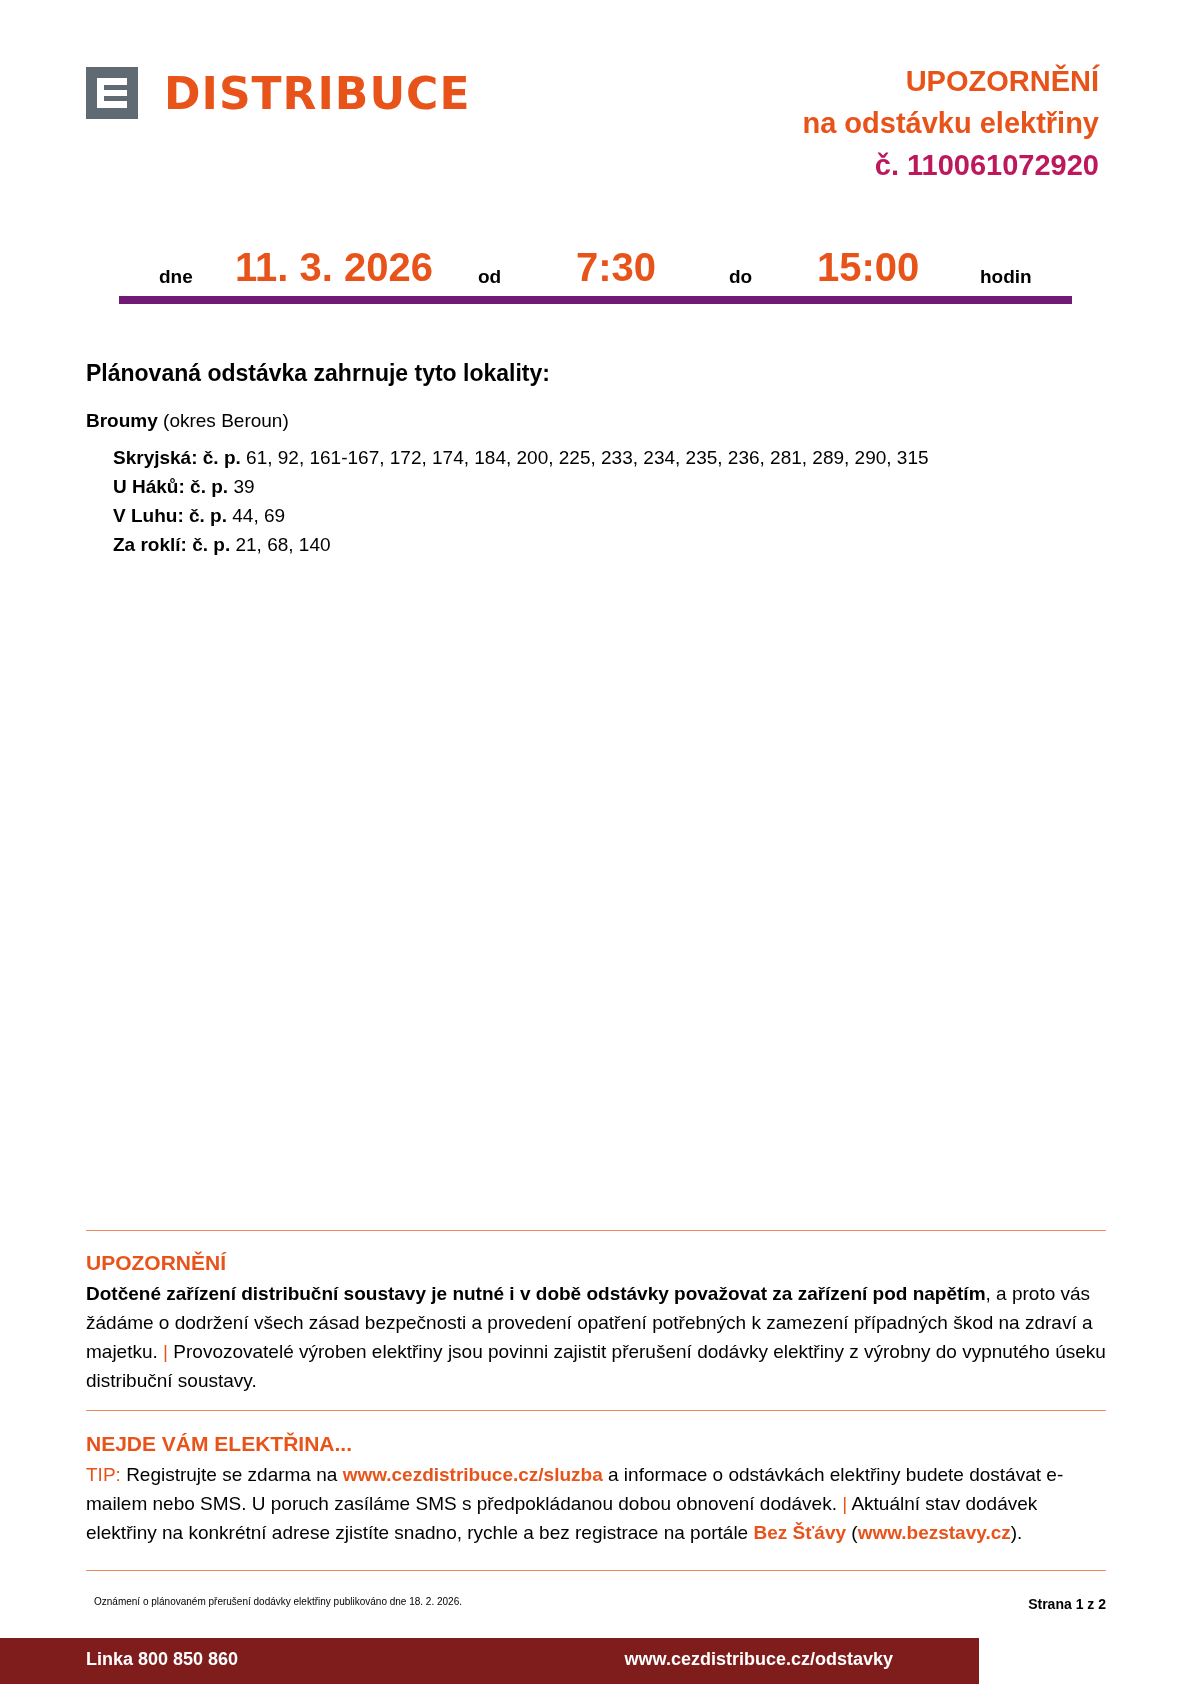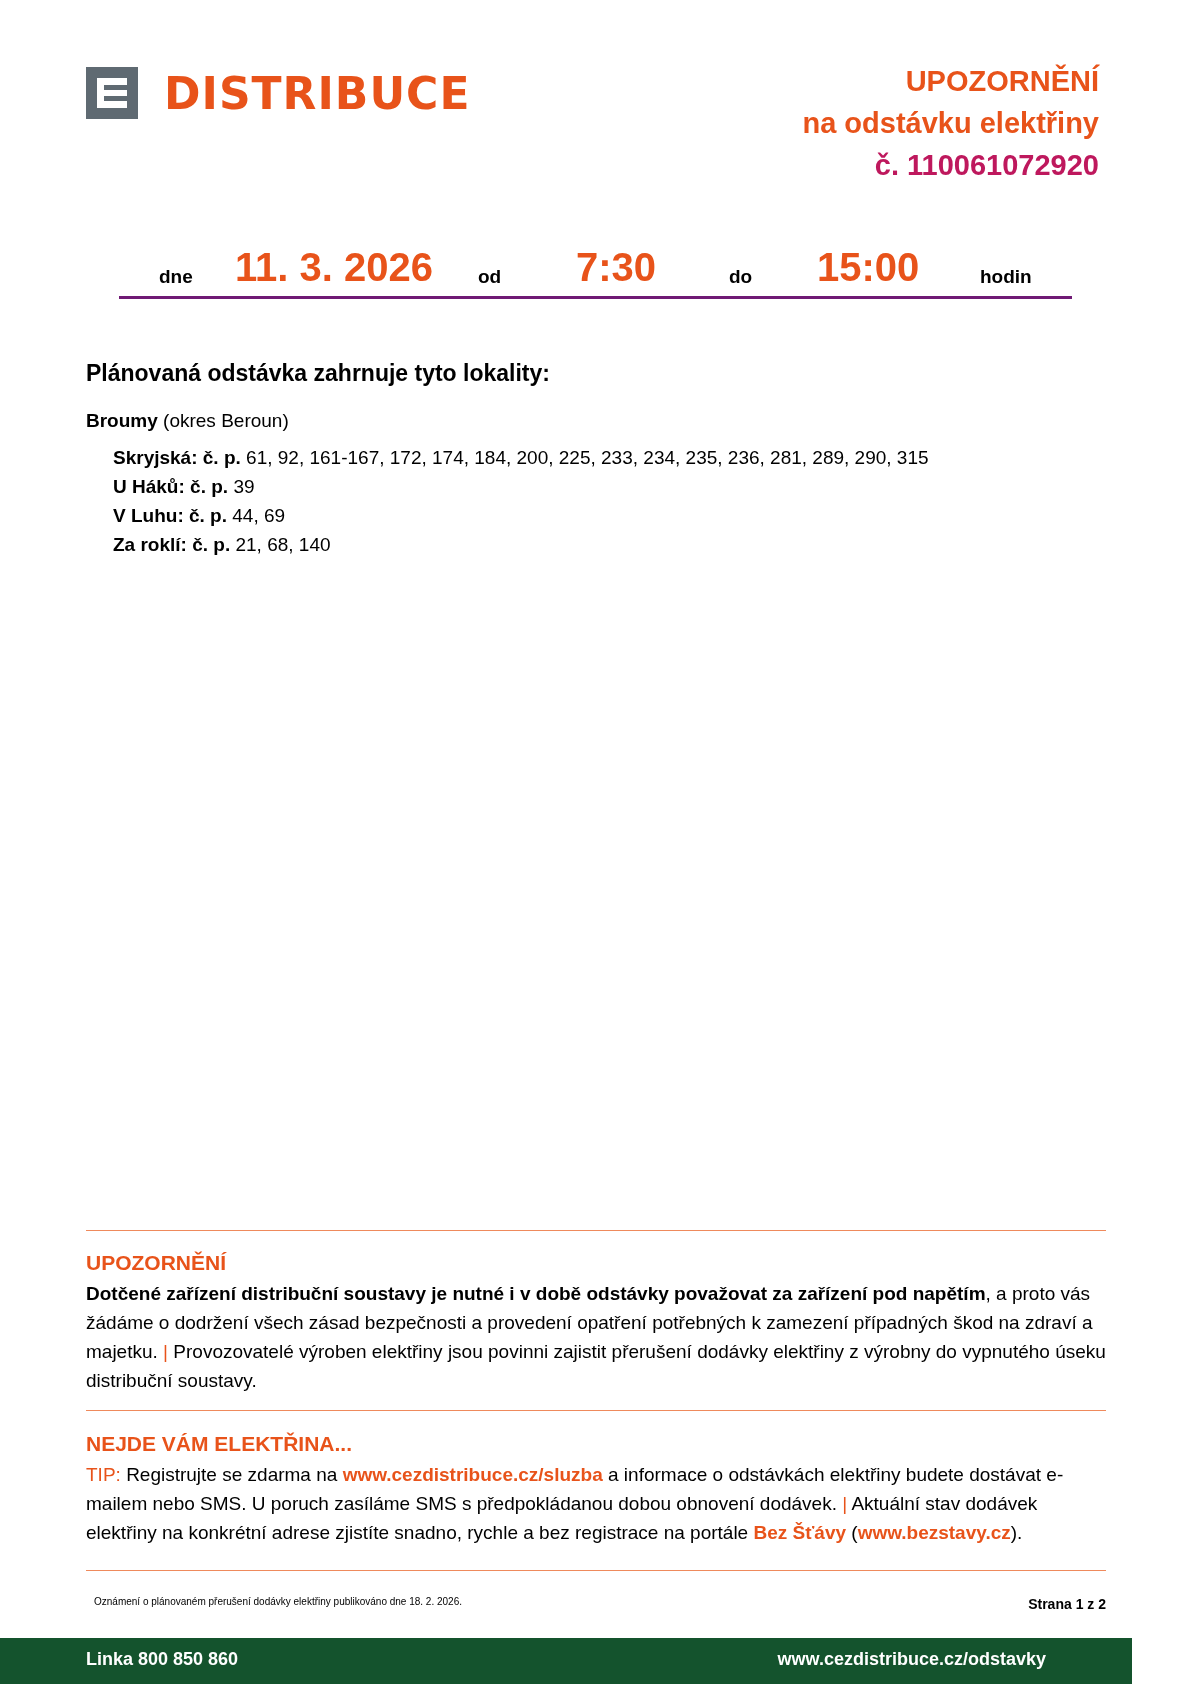--- a/index.html
+++ b/index.html
@@ -18,21 +18,21 @@
   #logo-mark .inner2 { position: absolute; left: 18px; top: 29px; width: 23px; height: 5px; background: #5f6a72; }
   #logo-text { margin-left: 26px; font-size: 44px; font-weight: bold; color: #e8531a; letter-spacing: 1px; font-family: "DejaVu Sans", sans-serif; }
 
   
   #hdr { right: 92px; top: 60px; text-align: right; }
   #hdr .l1 { font-size: 29px; font-weight: bold; color: #e8531a; line-height: 42px; }
   #hdr .l2 { font-size: 29px; font-weight: bold; color: #e8531a; line-height: 42px; }
   #hdr .l3 { font-size: 29px; font-weight: bold; color: #be185d; line-height: 42px; }
 
   
-  #daterow { left: 119px; top: 240px; width: 953px; height: 56px; border-bottom: 3px solid #701a75; }
+  #daterow { left: 119px; top: 240px; width: 953px; height: 56px; border-bottom: 8px solid #701a75; }
   #daterow span { position: absolute; bottom: 8px; }
   .lbl { font-size: 19px; font-weight: bold; }
   .big { font-size: 40px; font-weight: bold; color: #e8531a; bottom: 6px !important; margin-top: 24px; }
 
   
   #intro { left: 86px; top: 360px; font-size: 23px; font-weight: bold; }
   #town { left: 86px; top: 410px; font-size: 19px; }
   #town b { font-weight: bold; }
   #streets { left: 113px; top: 443px; font-size: 19px; line-height: 29px; }
   #streets b { font-weight: bold; }
@@ -41,21 +41,21 @@
 
   .sec-title { font-size: 21px; font-weight: bold; color: #e8531a; }
   .para { font-size: 19px; line-height: 29px; width: 1020px; }
   .para b { font-weight: bold; }
   .pipe { color: #e8531a; }
   .link { color: #e8531a; font-weight: bold; }
 
   #pubnote { left: 94px; top: 1596px; font-size: 10px; }
   #pagenum { right: 85px; top: 1596px; font-size: 14px; font-weight: bold; }
 
-  #footer { left: 0; top: 1638px; width: 1132px; height: 46px; background: #14532d; }
+  #footer { left: 0; top: 1638px; width: 979px; height: 46px; background: #7f1d1d; }
   #footer span { position: absolute; top: 11px; color: #fff; font-weight: bold; font-size: 18px; }
 </style>
 </head>
 <body>
 
 <div id="logo" class="abs">
   <div id="logo-mark">
     <div class="outer"></div>
     <div class="inner1"></div>
     <div class="inner2"></div>

